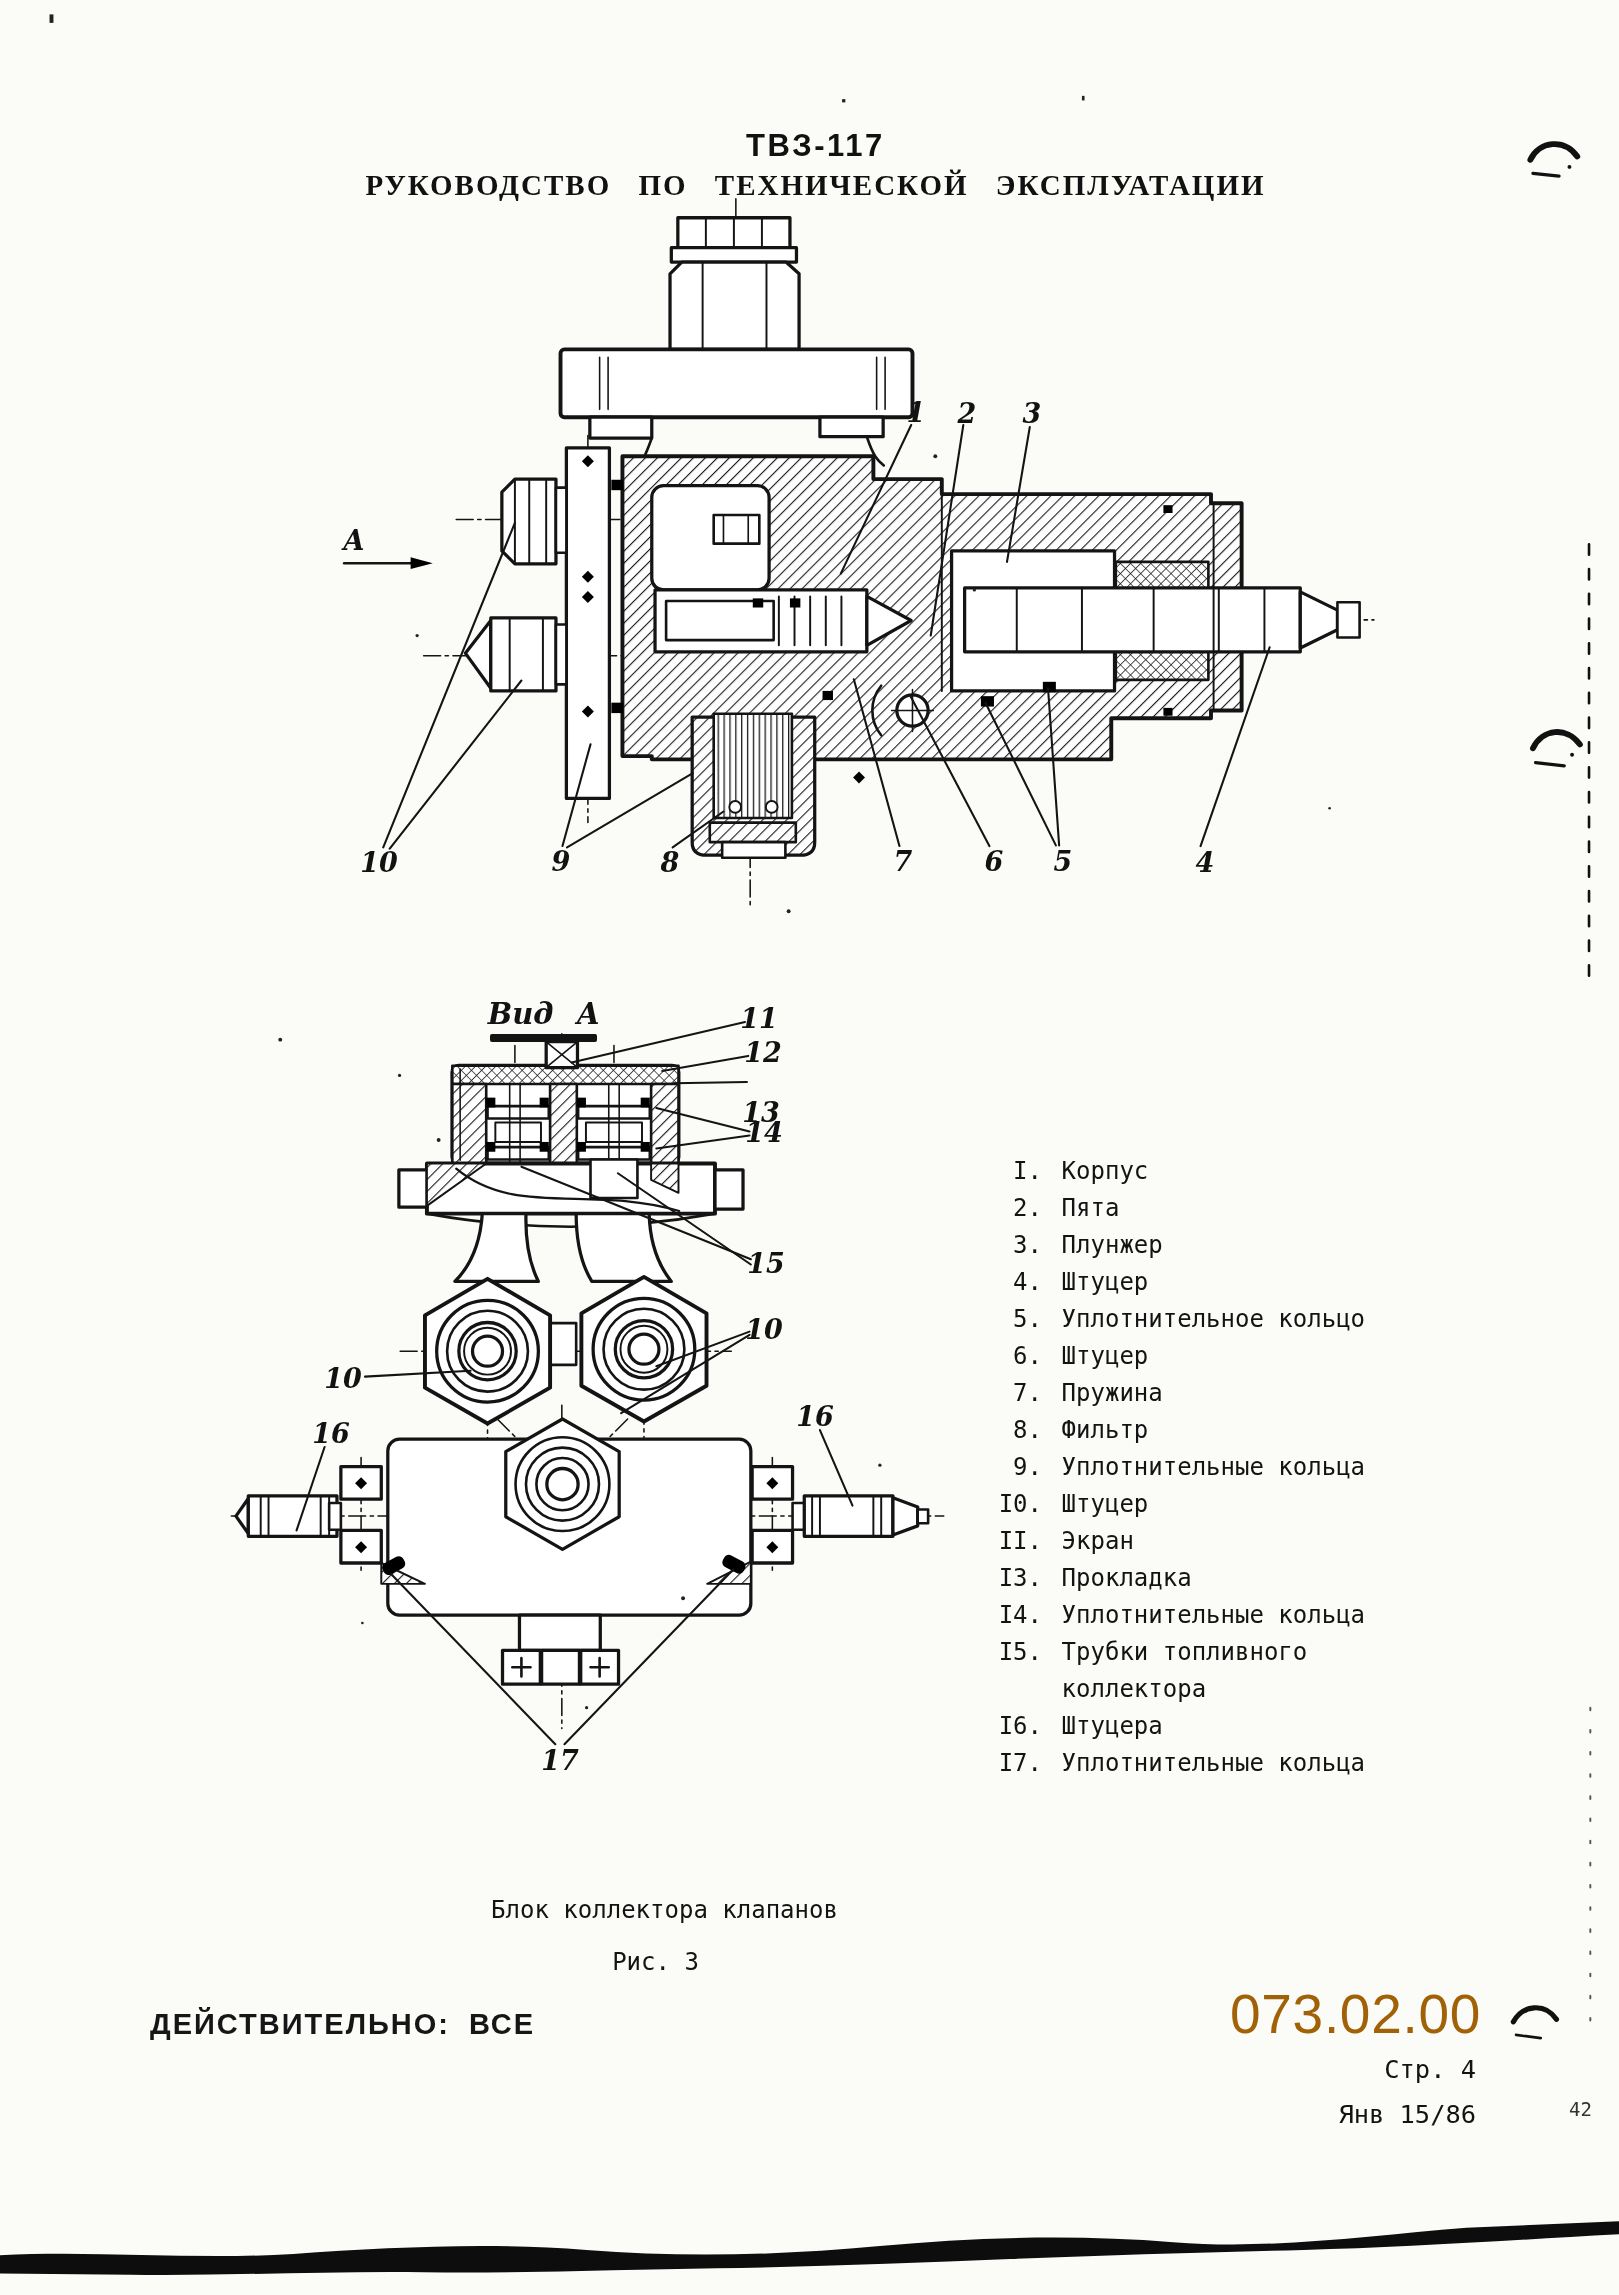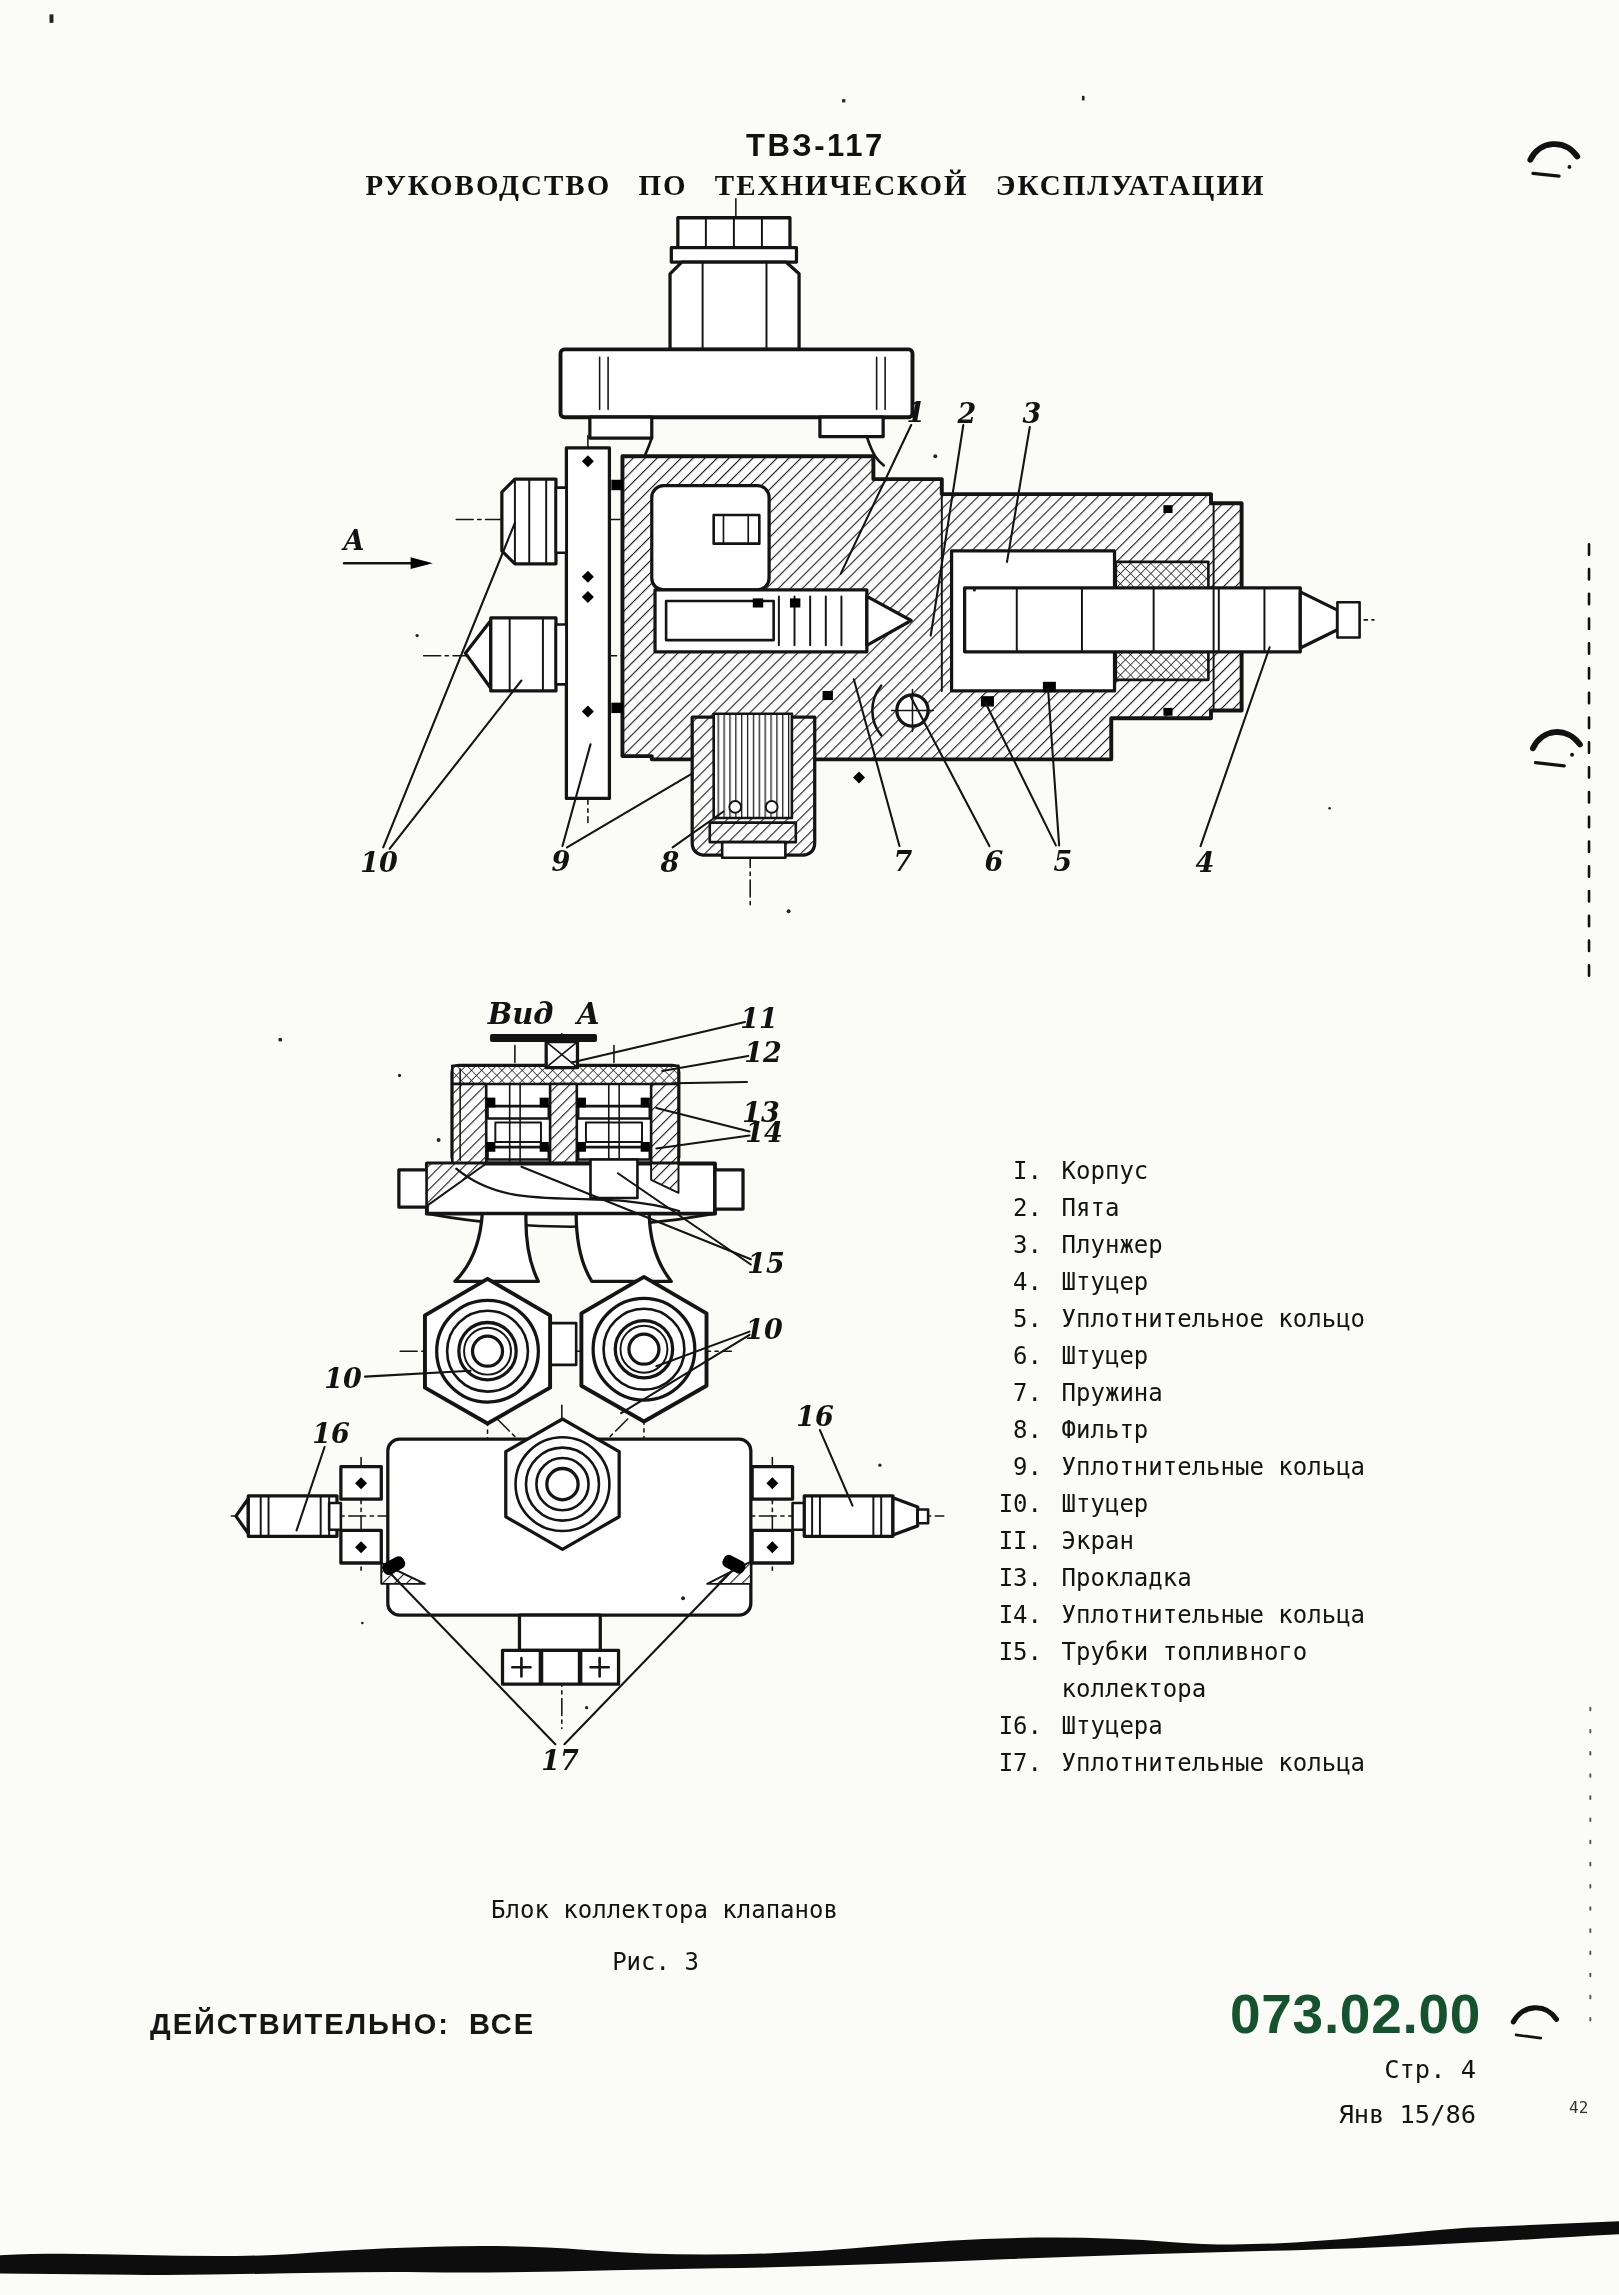--- a/index.html
+++ b/index.html
@@ -26,24 +26,24 @@
   .prow{display:flex;align-items:flex-start;}
   .pnum{width:86px;text-align:right;flex:0 0 86px;}
   .pname{margin-left:19.6px;white-space:pre-line;}
   
   .cap-title{position:absolute;left:456px;top:1896px;width:417px;text-align:center;font-size:24px;color:#131313;}
   .cap-fig{position:absolute;left:600px;top:1948px;width:111px;text-align:center;font-size:24px;color:#131313;}
   
   .f-valid{position:absolute;left:150px;top:2008px;font-family:Liberation Sans, sans-serif;
            font-size:29px;font-weight:600;letter-spacing:2px;word-spacing:9px;color:#161616;}
   .f-code{position:absolute;right:138px;top:1982px;font-family:"Liberation Sans",sans-serif;
-          font-size:55px;font-weight:700;letter-spacing:0.7px;color:#14532d;}
+          font-size:55px;font-weight:400;letter-spacing:0.7px;color:#a16207;}
   .f-page{position:absolute;right:143px;top:2054px;font-size:25.4px;color:#131313;}
   .f-date{position:absolute;right:143px;top:2099px;font-size:25.4px;color:#131313;}
-  .f-corner{position:absolute;left:1569px;top:2098px;font-size:16px;color:#333;}
+  .f-corner{position:absolute;left:1569px;top:2098px;font-size:19px;color:#333;}
 </style>
 </head>
 <body>
 
 <div class="page">
 
 <svg width="1619" height="2295" viewBox="0 0 2484 3521">
   <defs>
     <pattern id="h45" width="13" height="13" patternUnits="userSpaceOnUse" patternTransform="rotate(45)">
       <rect width="13" height="13" fill="#fff"></rect>

